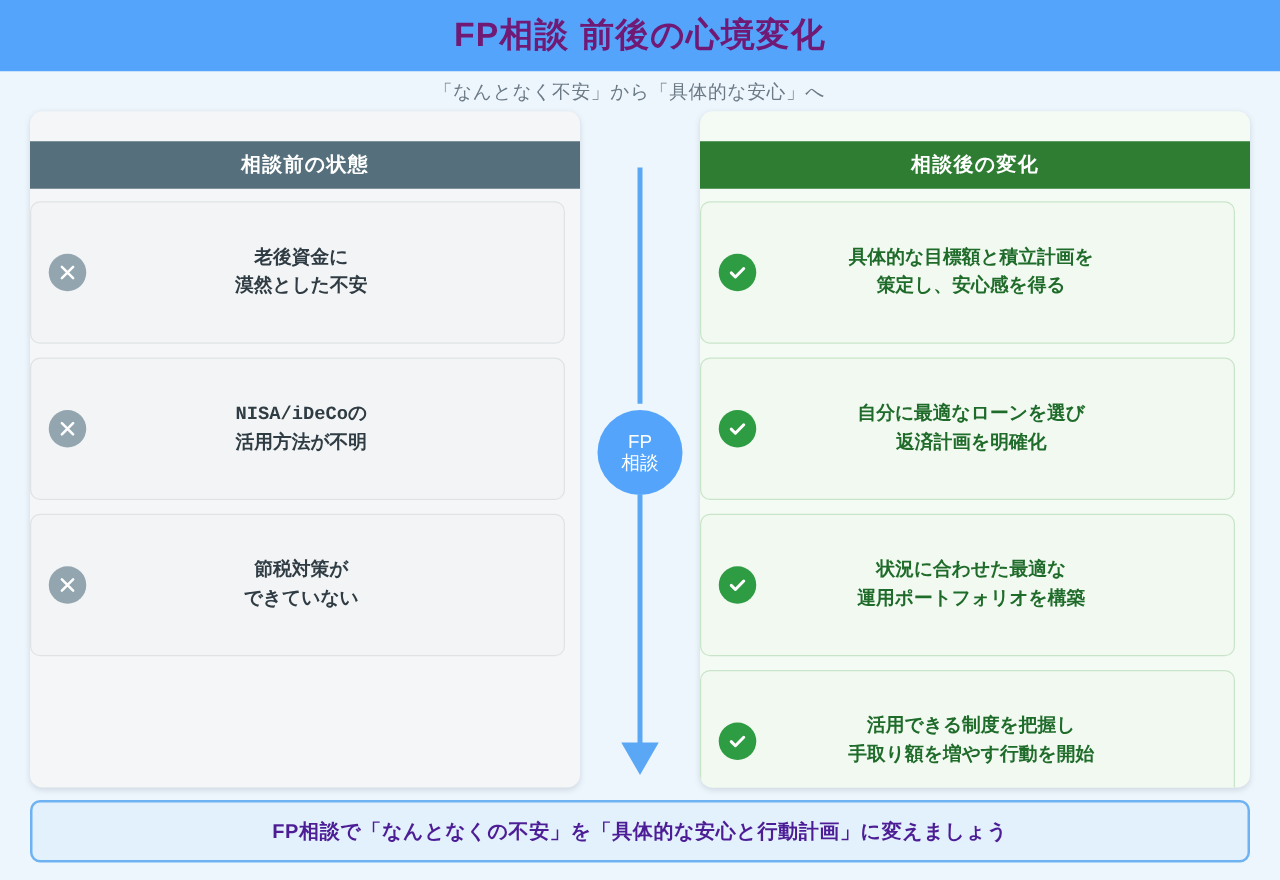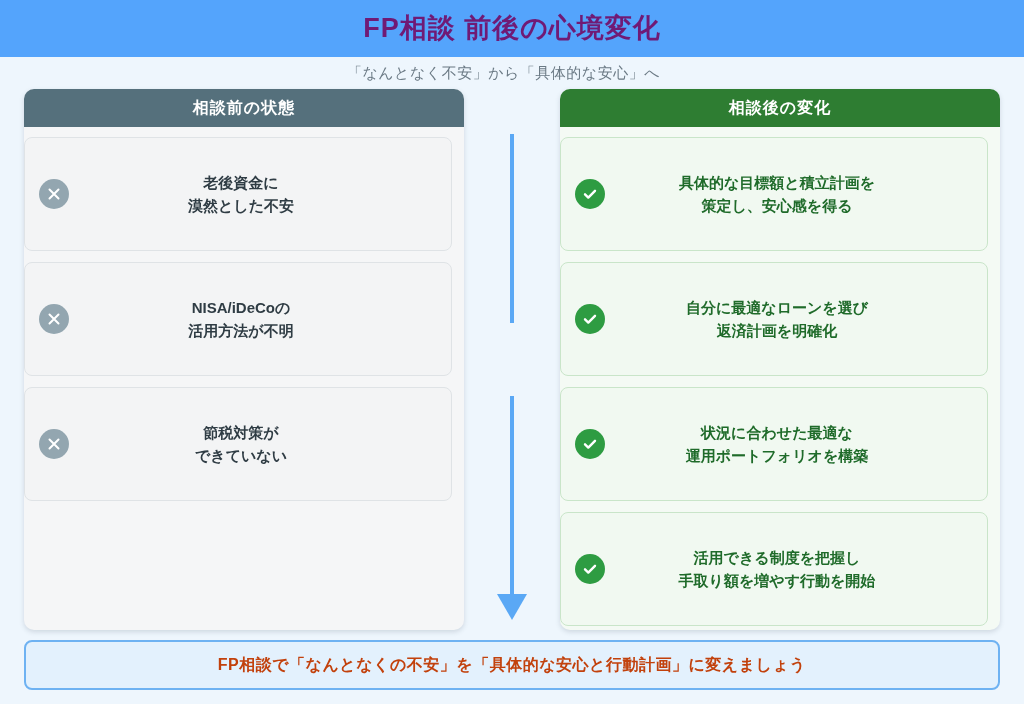--- a/index.html
+++ b/index.html
@@ -71,29 +71,31 @@
 
   .panel-header {
     height: 38px;
     display: flex;
     align-items: center;
     justify-content: center;
     color: #ffffff;
     font-size: 16px;
     font-weight: bold;
     letter-spacing: 1px;
+    margin-top: 24px;
   }
   .panel-left  .panel-header { background: #55707c; }
   .panel-right .panel-header { background: #2e7d32; }
 
   .panel-body {
     padding: 10px 12px 12px 0;
     display: flex;
     flex-direction: column;
     gap: 11px;
+    font-family: Liberation Mono, monospace;
   }
 
   .card {
     height: 114px;
     border-radius: 8px;
     display: flex;
     align-items: center;
     padding: 0 14px;
     position: relative;
   }
@@ -188,21 +190,21 @@
     left: 24px;
     top: 640px;
     width: 976px;
     height: 50px;
     background: #e3f1fd;
     border: 2px solid #6eb2f2;
     border-radius: 8px;
     display: flex;
     align-items: center;
     justify-content: center;
-    color: #c2410c;
+    color: #4c1d95;
     font-size: 16px;
     font-weight: bold;
     letter-spacing: 0.5px;
   }
 </style>
 </head>
 <body>
 
 <div id="page">
 
@@ -245,20 +247,24 @@
         </div>
         <div class="card-text">節税対策が
 できていない</div>
       </div>
 
     </div>
   </div>
 
   <div class="arrow-zone">
     <div class="arrow-line-top"></div>
+    <div class="fp-badge">
+      <span>FP</span>
+      <span>相談</span>
+    </div>
     <div class="arrow-line-bottom"></div>
     <div class="arrow-head"></div>
   </div>
 
   <div class="panel panel-right">
     <div class="panel-header">相談後の変化</div>
     <div class="panel-body">
 
       <div class="card card-right">
         <div class="badge-icon badge-check">

